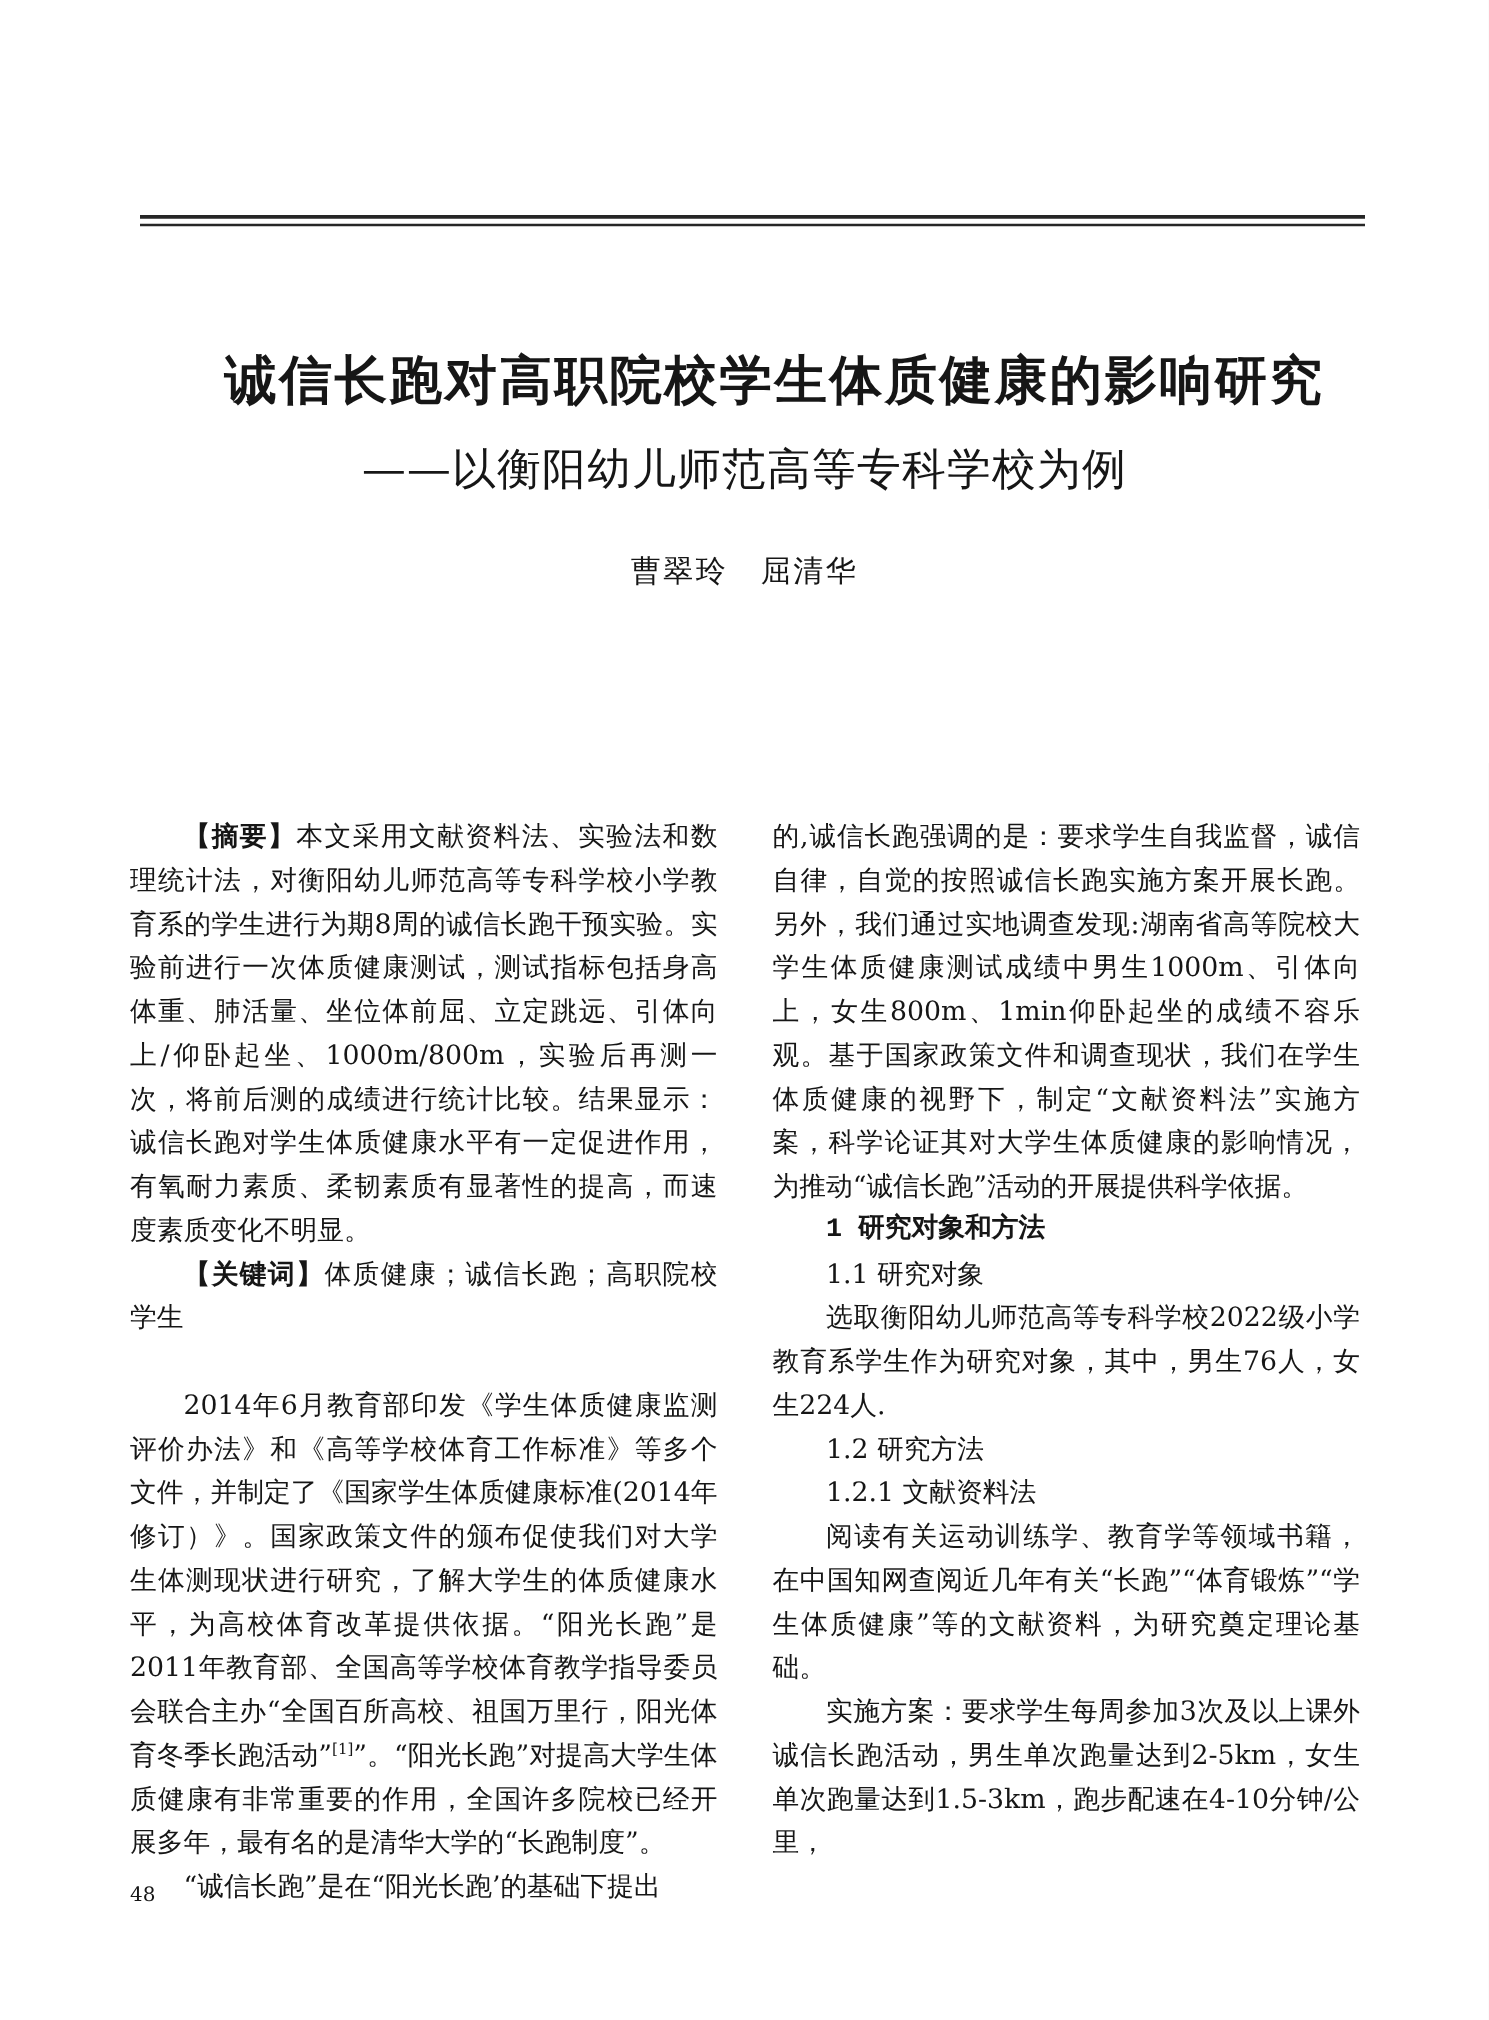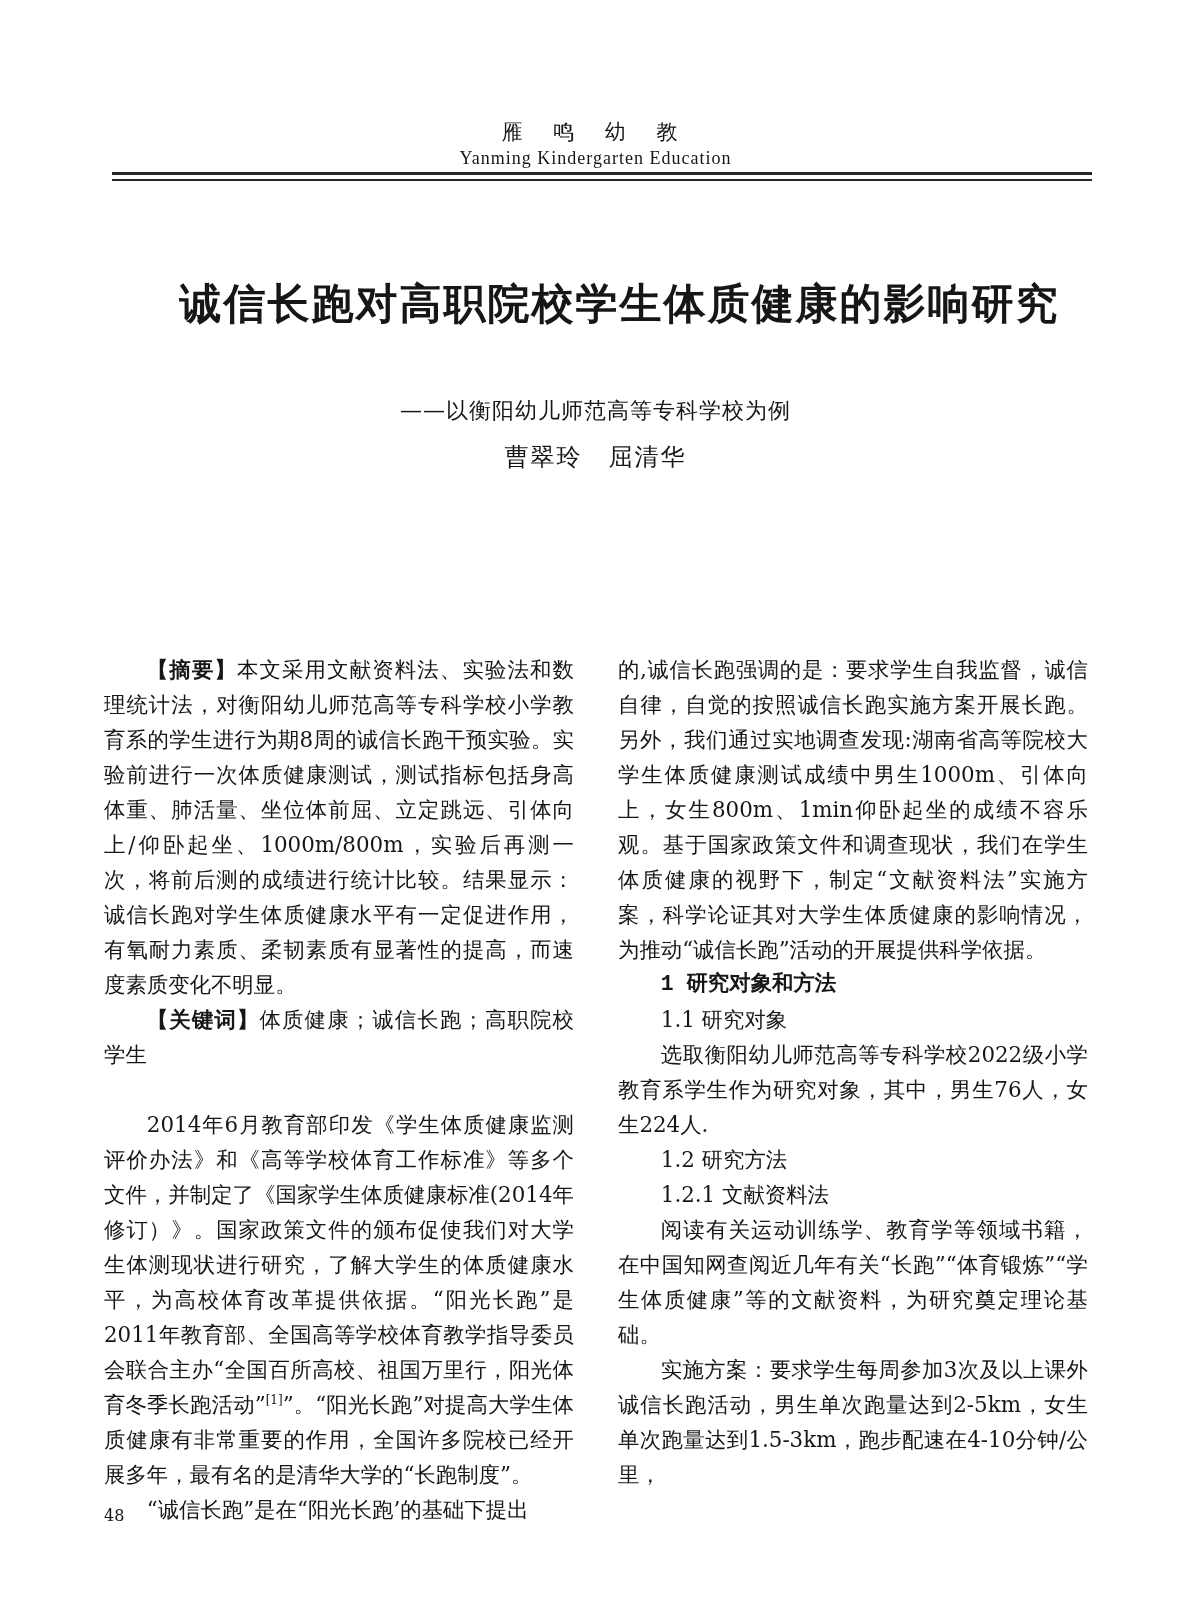--- a/index.html
+++ b/index.html
@@ -38,21 +38,21 @@
   .article-title{
     position:absolute;top:276px;left:0;width:100%;
     text-align:center;
     font-size:42px;font-weight:bold;letter-spacing:2px;
     font-family:"DejaVu Serif","Liberation Serif",serif;
     padding-left:24px;
   }
   .article-subtitle{
     position:absolute;top:352px;left:0;width:100%;
     text-align:center;
-    font-size:22px;letter-spacing:1px;margin-top:44px;
+    font-size:35px;letter-spacing:1px;
   }
   .authors{
     position:absolute;top:441px;left:0;width:100%;
     text-align:center;font-size:24px;letter-spacing:2px;
   }
   .affiliation{
     position:absolute;top:506px;left:0;width:100%;
     text-align:center;font-size:24px;letter-spacing:1px;
   }
   
@@ -88,24 +88,20 @@
   .page-num{
     position:absolute;left:104px;top:1506px;
     font-size:16px;
   }
 </style>
 </head>
 <body>
 
 <div class="page">
 
-  <div class="journal-head">
-    <div class="journal-cn">雁 鸣 幼 教</div>
-    <div class="journal-en">Yanming Kindergarten Education</div>
-  </div>
   <div class="double-rule"></div>
 
   <div class="article-title">诚信长跑对高职院校学生体质健康的影响研究</div>
   <div class="article-subtitle">——以衡阳幼儿师范高等专科学校为例</div>
   <div class="authors">曹翠玲　屈清华</div>
 
   <div class="columns">
 
     <div class="col">
       <p class="indent"><span class="blabel">【摘要】</span><span>本文采用文献资料法、实验法和数理统计法，对衡阳幼儿师范高等专科学校小学教育系的学生进行为期8周的诚信长跑干预实验。实验前进行一次体质健康测试，测试指标包括身高体重、肺活量、坐位体前屈、立定跳远、引体向上/仰卧起坐、1000m/800m，实验后再测一次，将前后测的成绩进行统计比较。结果显示：诚信长跑对学生体质健康水平有一定促进作用，有氧耐力素质、柔韧素质有显著性的提高，而速度素质变化不明显。</span></p>

